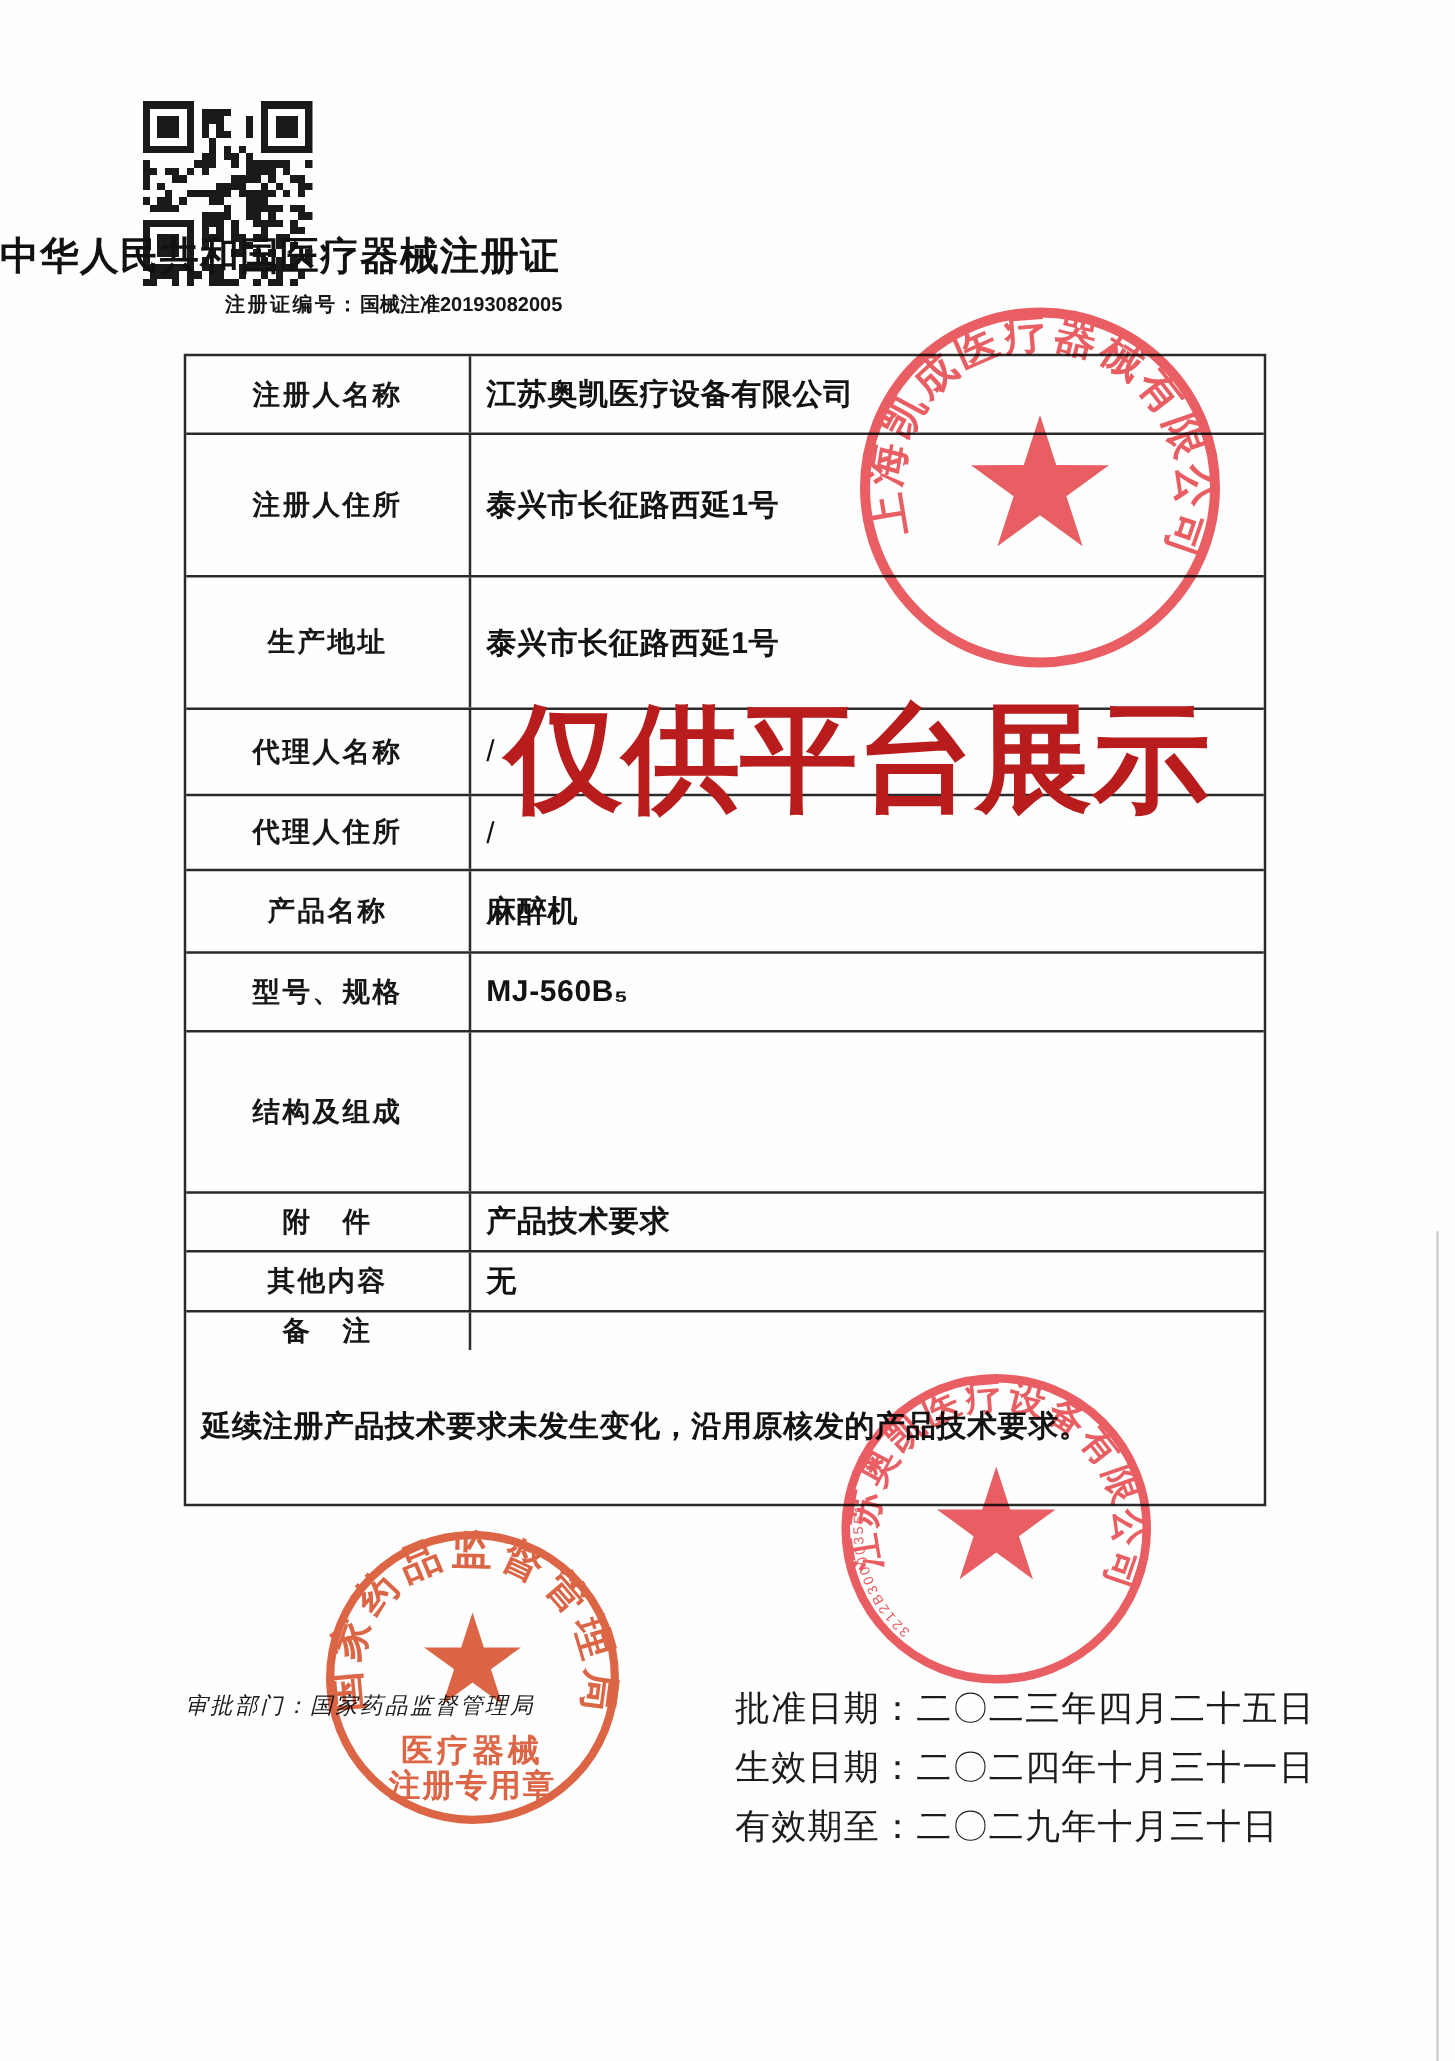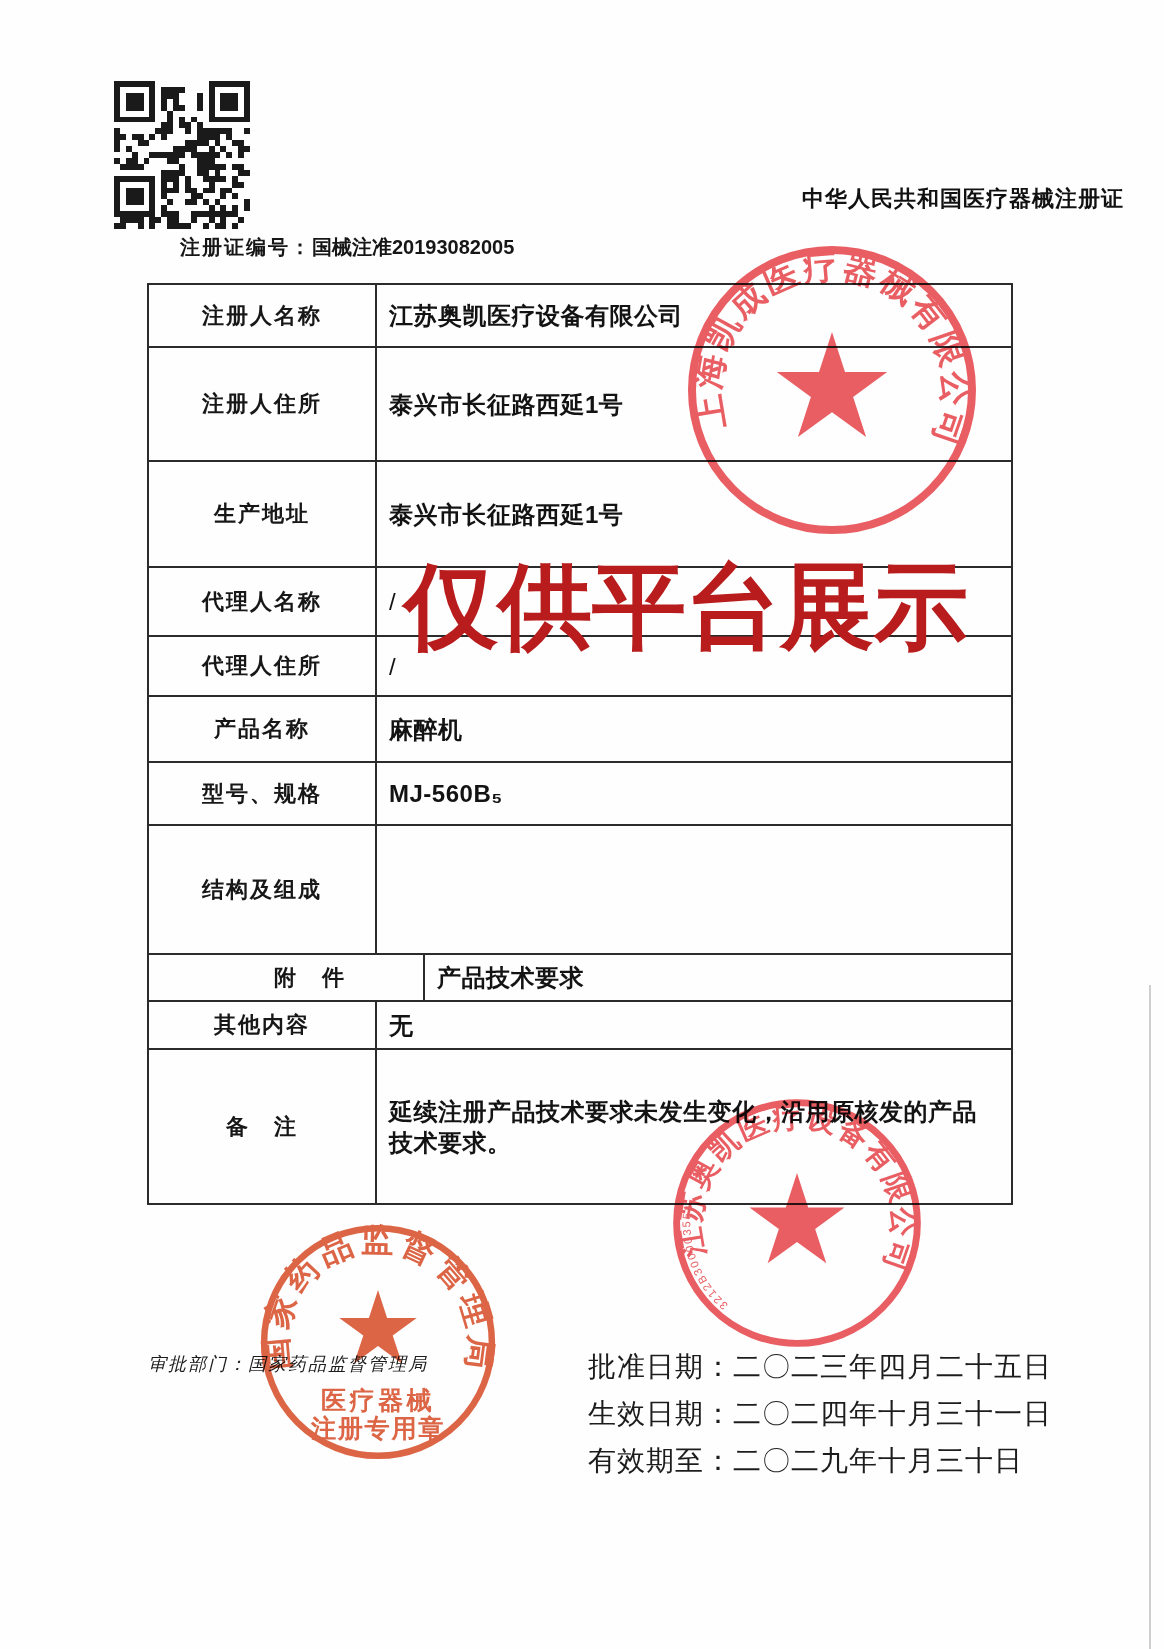--- a/index.html
+++ b/index.html
@@ -3,47 +3,47 @@
 <meta charset="utf-8">
 <style>
   html,body{margin:0;padding:0;background:#8a8a8a;}
   .page{
     position:relative;width:1164px;height:1649px;background:#fefefe;
     overflow:hidden;font-family:"Liberation Sans",sans-serif;color:#1d1d1d;
   }
   
   .qr{position:absolute;left:114px;top:80px;width:136px;height:150px;}
   .title{
-    position:absolute;left:0;top:184px;width:1124px;text-align:right;
-    font-size:22px;font-weight:700;letter-spacing:1px;color:#111;
-  }
-  .regline{position:absolute;left:180px;top:234px;font-size:20px;color:#161616;}
+    position:absolute;left:0;top:184px;width:1124px;text-align:left;
+    font-size:31px;font-weight:700;letter-spacing:1px;color:#111;
+  }
+  .regline{position:absolute;left:180px;top:234px;font-size:16px;color:#161616;}
   .regline .lab{font-family:"Liberation Serif",serif;font-weight:600;letter-spacing:2px;}
   .regline .val{font-weight:700;}
   
   .cert-table{
     position:absolute;left:147px;top:283px;width:866px;
     border:2px solid #2b2b2b;box-sizing:border-box;background:transparent;
   }
   .row{display:flex;box-sizing:border-box;border-bottom:2px solid #2b2b2b;}
-  .row:last-child{border-bottom:none;}
+  .row:last-child{border-bottom:none;flex-direction:column;}
   .cell{box-sizing:border-box;display:flex;align-items:center;}
   .cell.lab{
     width:228px;border-right:2px solid #2b2b2b;justify-content:center;
     font-size:22px;font-weight:700;letter-spacing:2px;color:#171717;
     text-align:right;padding:0 6px;
   }
   .cell.val{
     flex:1;padding:4px 12px;font-size:24px;font-weight:700;color:#131313;
     line-height:31px;letter-spacing:0.5px;
   }
   .row.r1{height:63px;} .row.r2{height:114px;} .row.r3{height:106px;}
   .row.r4{height:69px;} .row.r5{height:60px;}  .row.r6{height:66px;}
   .row.r7{height:63px;} .row.r8{height:129px;} .row.r9{height:127px;}
-  .row.r10{height:47px;padding-left:48px;}.row.r11{height:48px;} .row.r12{height:153px;}
+  .row.r10{height:47px;}.row.r11{height:48px;} .row.r12{height:153px;}
   .row.r4 .cell.val,.row.r5 .cell.val{font-weight:400;}
   
   .watermark{
     position:absolute;left:404px;top:544px;z-index:7;
     font-family:"Liberation Serif",serif;font-weight:600;
     font-size:94px;letter-spacing:0px;color:#b91c1c;white-space:nowrap;
   }
   
   .stamp{position:absolute;z-index:5;mix-blend-mode:multiply;opacity:0.88;}
   .stamp svg{display:block;}

